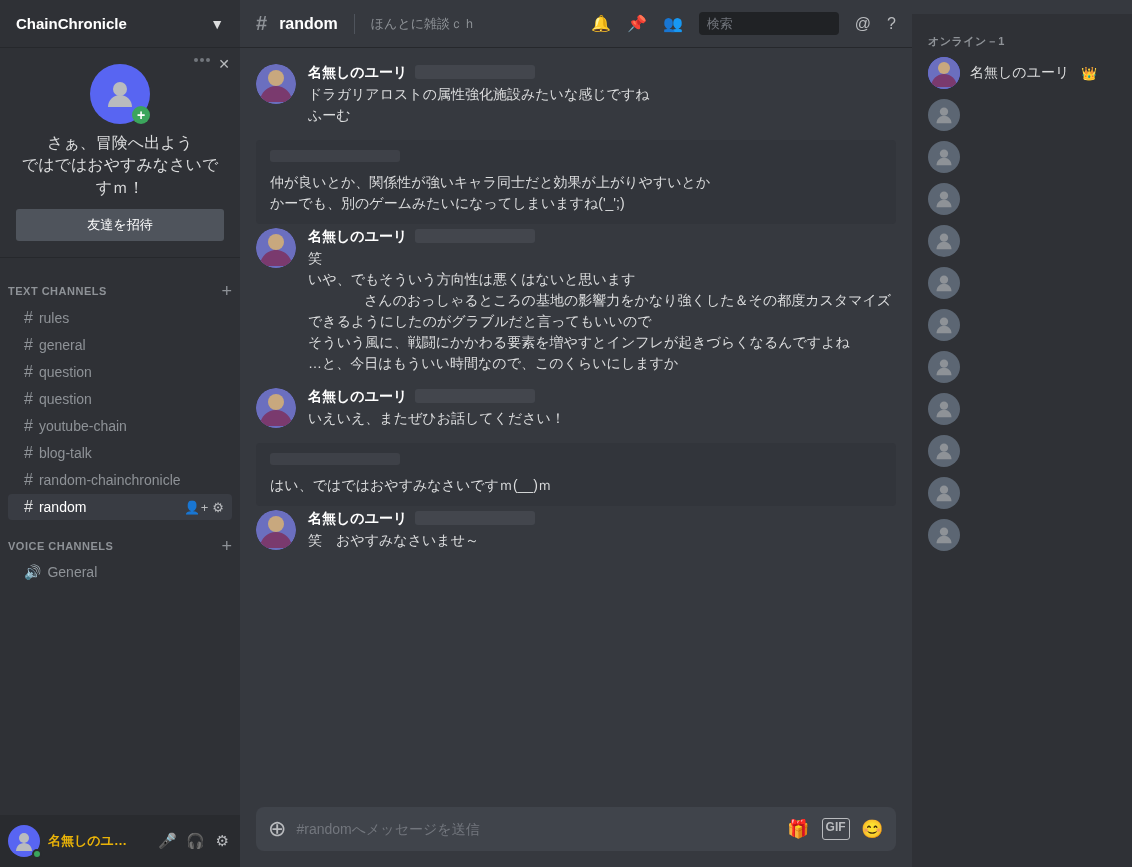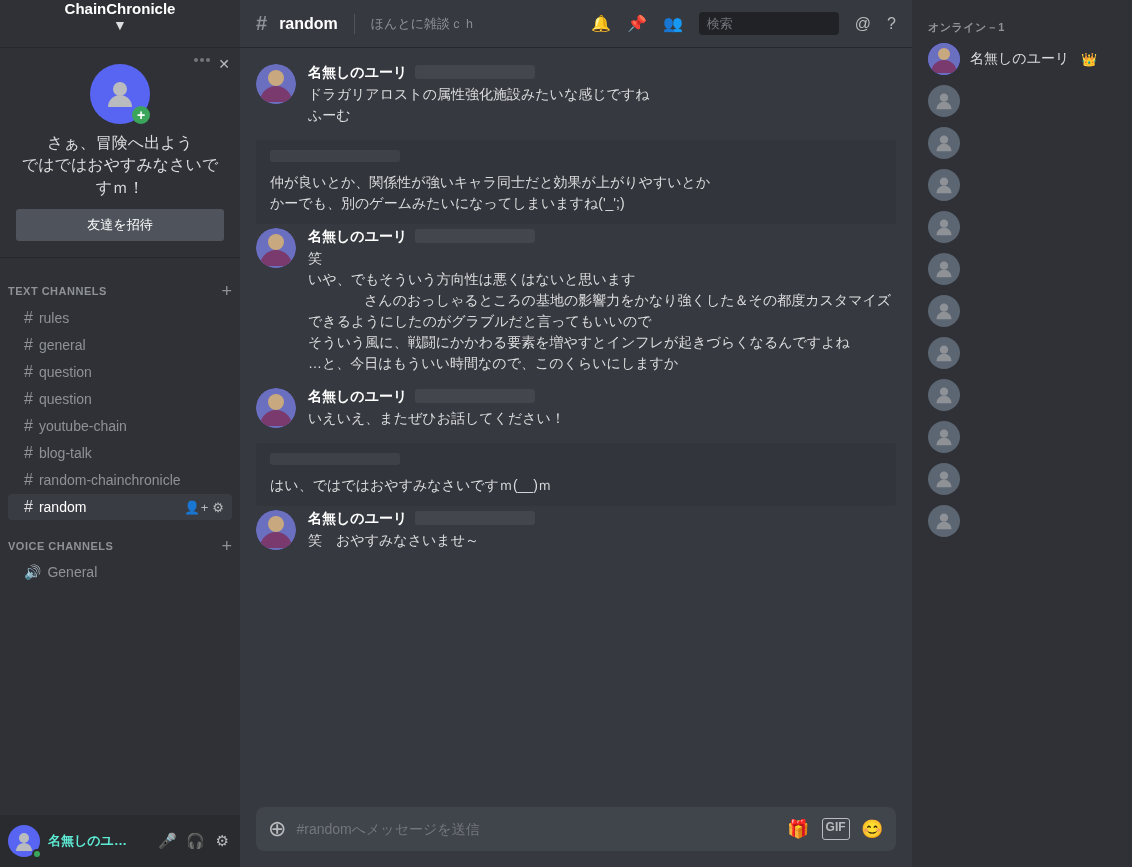--- a/index.html
+++ b/index.html
@@ -23,27 +23,26 @@
     .sidebar {
       width: 240px;
       background: #2f3136;
       display: flex;
       flex-direction: column;
       flex-shrink: 0;
     }
     .server-header {
       display: flex;
       align-items: center;
-      justify-content: flex-start;
+      justify-content: space-between;
       padding: 0 16px;
       height: 48px;
       background: #2f3136;
       border-bottom: 1px solid #26282c;
       cursor: pointer;
-      flex-direction: column;
     }
     .server-header-title {
       font-weight: 700;
       font-size: 15px;
       color: #fff;
     }
     .server-header-chevron {
       color: #dcddde;
       font-size: 14px;
     }
@@ -231,21 +230,21 @@
       background: #3ba55c;
       border: 2px solid #292b2f;
     }
     .user-panel-info {
       flex: 1;
       overflow: hidden;
     }
     .user-panel-name {
       font-size: 13px;
       font-weight: 600;
-      color: #5eead4;
+      color: #eab308;
       white-space: nowrap;
       overflow: hidden;
       text-overflow: ellipsis;
     }
     .user-panel-actions {
       display: flex;
       gap: 4px;
       color: #b9bbbe;
       font-size: 15px;
     }
@@ -425,20 +424,21 @@
       cursor: pointer;
     }
 
     
     .right-sidebar {
       width: 220px;
       background: #2f3136;
       flex-shrink: 0;
       padding: 12px 8px;
       overflow-y: auto;
+      margin-top: 14px;
     }
     .right-sidebar::-webkit-scrollbar { width: 4px; }
     .right-sidebar::-webkit-scrollbar-track { background: transparent; }
     .right-sidebar::-webkit-scrollbar-thumb { background: #202225; border-radius: 2px; }
 
     .members-section-header {
       font-size: 11px;
       font-weight: 700;
       text-transform: uppercase;
       color: #8e9297;

